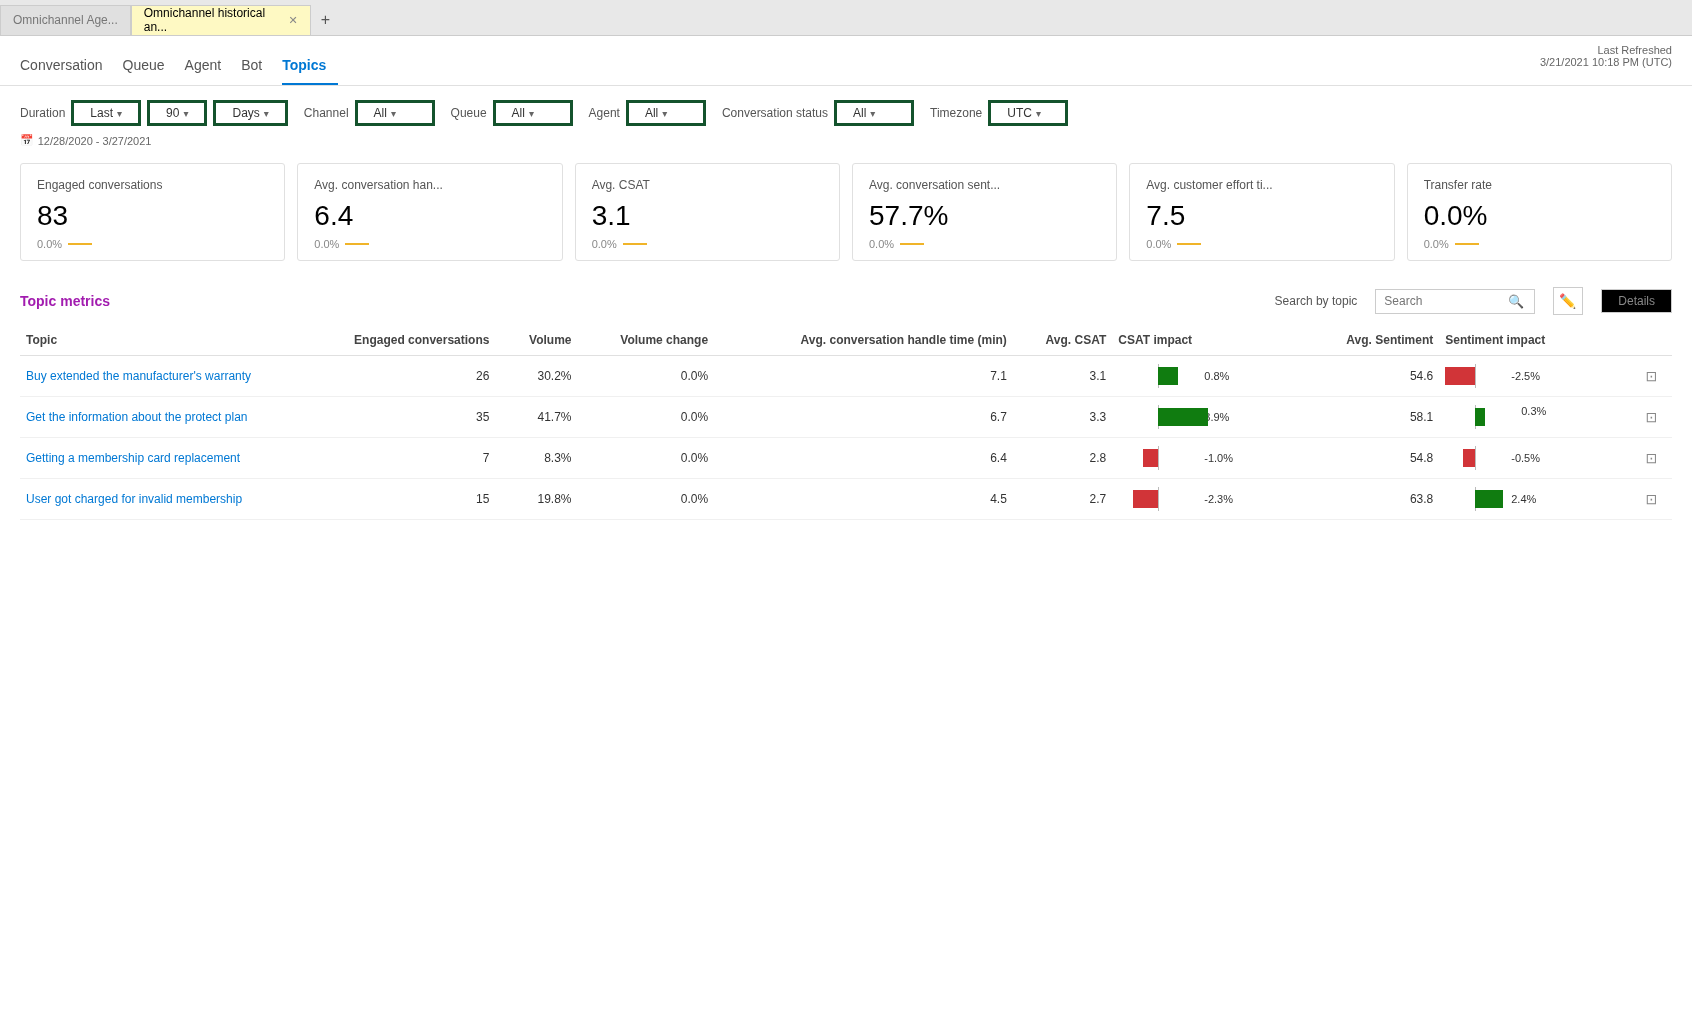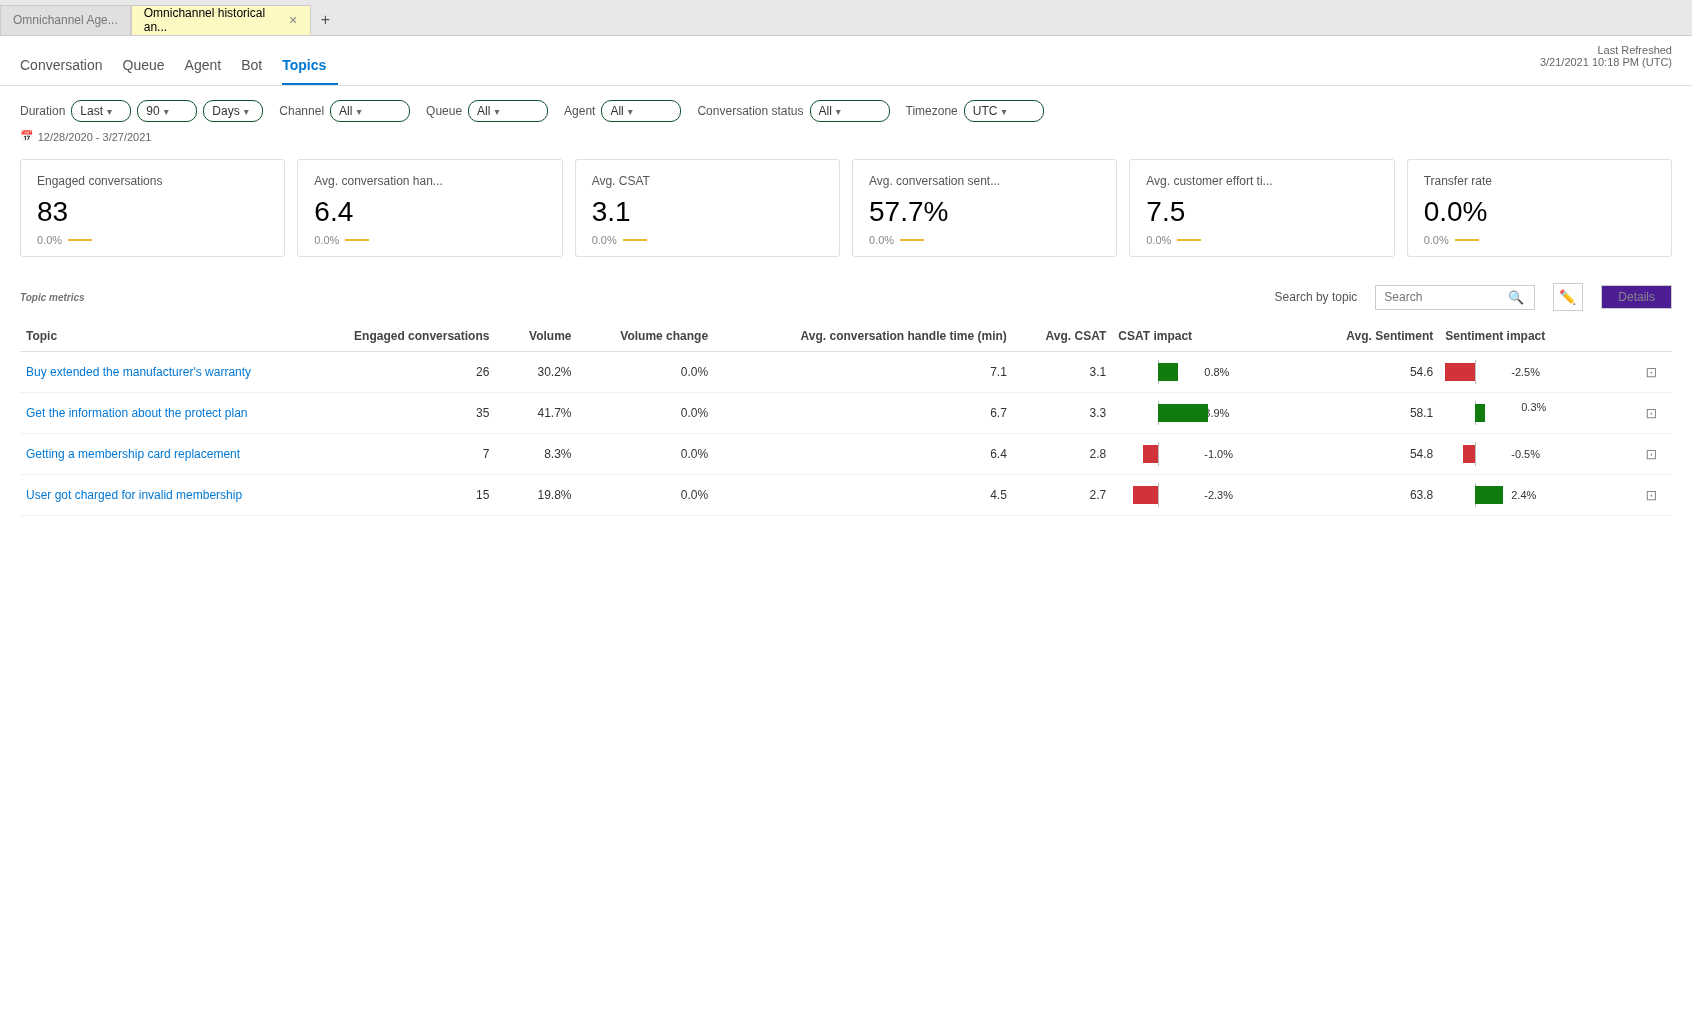--- a/index.html
+++ b/index.html
@@ -19,43 +19,43 @@
     
     .top-nav { display: flex; align-items: flex-end; padding: 0 20px; border-bottom: 1px solid #e0e0e0; height: 50px; position: relative; }
     .nav-item { padding: 0 12px 10px 0; margin-right: 8px; font-size: 14px; color: #555; cursor: pointer; border-bottom: 2px solid transparent; }
     .nav-item.active { color: #0078d4; border-bottom: 2px solid #0078d4; font-weight: 700; }
     .last-refreshed { position: absolute; right: 20px; top: 8px; text-align: right; font-size: 11px; color: #666; }
 
     
     .filters-bar { display: flex; align-items: center; padding: 14px 20px 6px 20px; gap: 16px; flex-wrap: wrap; }
     .filter-group { display: flex; align-items: center; gap: 6px; }
     .filter-label { font-size: 12px; color: #555; }
-    .filter-select { display: flex; align-items: center; border: 1px solid #14532d; border-radius: 10px; padding: 3px 8px; background: #fff; font-size: 12px; color: #333; cursor: pointer; gap: 4px; min-width: 60px; }
+    .filter-select { display: flex; align-items: center; border: 3px solid #14532d; border-radius: 0; padding: 3px 16px; background: #fff; font-size: 12px; color: #333; cursor: pointer; gap: 4px; min-width: 60px; }
     .filter-select .chevron { font-size: 10px; color: #666; }
     .date-range { font-size: 11px; color: #666; padding: 2px 20px; display: flex; align-items: center; gap: 4px; }
 
     
     .kpi-row { display: flex; gap: 12px; padding: 14px 20px; }
     .kpi-card { flex: 1; background: #fff; border: 1px solid #e0e0e0; border-radius: 3px; padding: 14px 16px 10px 16px; min-width: 140px; }
     .kpi-title { font-size: 12px; color: #555; margin-bottom: 8px; }
     .kpi-value { font-size: 28px; font-weight: 300; color: #000; margin-bottom: 6px; }
     .kpi-footer { display: flex; align-items: center; gap: 6px; font-size: 11px; color: #888; }
     .kpi-bar { width: 24px; height: 2px; background: #f0b429; }
 
     
     .metrics-section { padding: 0 20px 20px 20px; }
     .metrics-header { display: flex; align-items: center; justify-content: space-between; padding: 12px 0 10px 0; }
-    .metrics-title { font-size: 10px; font-weight: 600; color: #737373; font-style: italic; }
+    .metrics-title { font-size: 14px; font-weight: 600; color: #a21caf; }
     .metrics-controls { display: flex; align-items: center; gap: 18px; }
     .search-label { font-size: 12px; color: #555; }
     .search-box { display: flex; align-items: flex-start; border: 1px solid #ccc; background: #fff; padding: 4px 8px; width: 160px; gap: 4px; }
     .search-box input { border: none; outline: none; font-size: 12px; width: 120px; background: transparent; }
     .search-icon { color: #666; font-size: 13px; }
     .filter-icon-btn { width: 30px; height: 28px; border: 1px solid #ccc; background: #fff; display: flex; align-items: center; justify-content: center; cursor: pointer; color: #555; font-size: 14px; }
-    .details-btn { padding: 4px 16px; background: #4c1d95; border: 1px solid #ccc; color: #888; font-size: 12px; cursor: pointer; }
+    .details-btn { padding: 4px 16px; background: #000000; border: 1px solid #ccc; color: #888; font-size: 12px; cursor: pointer; }
 
     
     .topic-table { width: 100%; border-collapse: collapse; font-size: 12px; }
     .topic-table th { text-align: left; padding: 8px 6px; font-weight: 600; color: #444; font-size: 12px; border-bottom: 1px solid #e0e0e0; white-space: nowrap; }
     .topic-table th.right { text-align: right; }
     .topic-table td { padding: 8px 6px; border-bottom: 1px solid #f0f0f0; vertical-align: middle; }
     .topic-table td.right { text-align: right; }
 
     
     .copy-icon { color: #888; font-size: 14px; cursor: pointer; }

